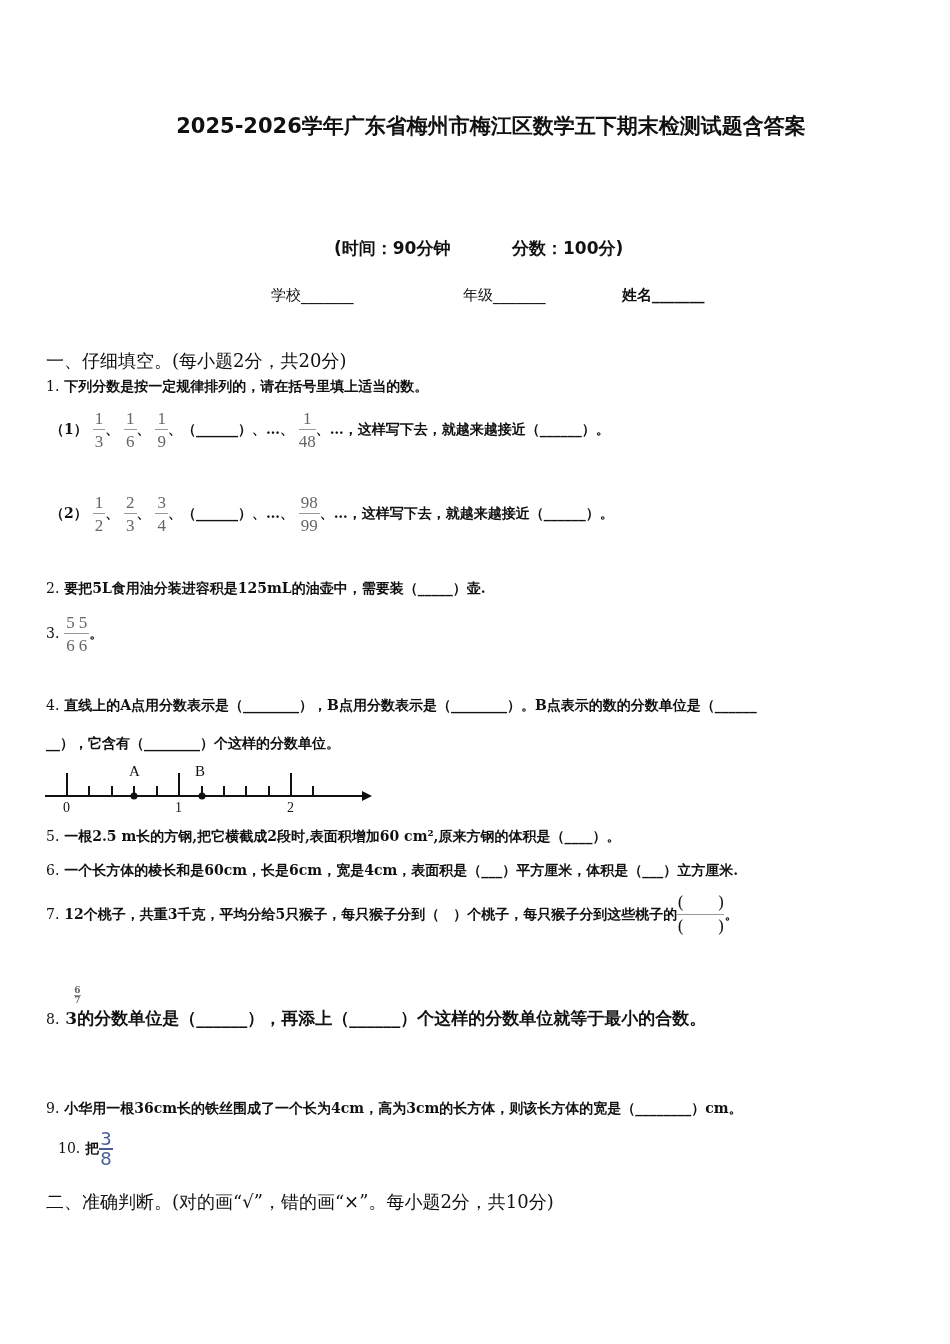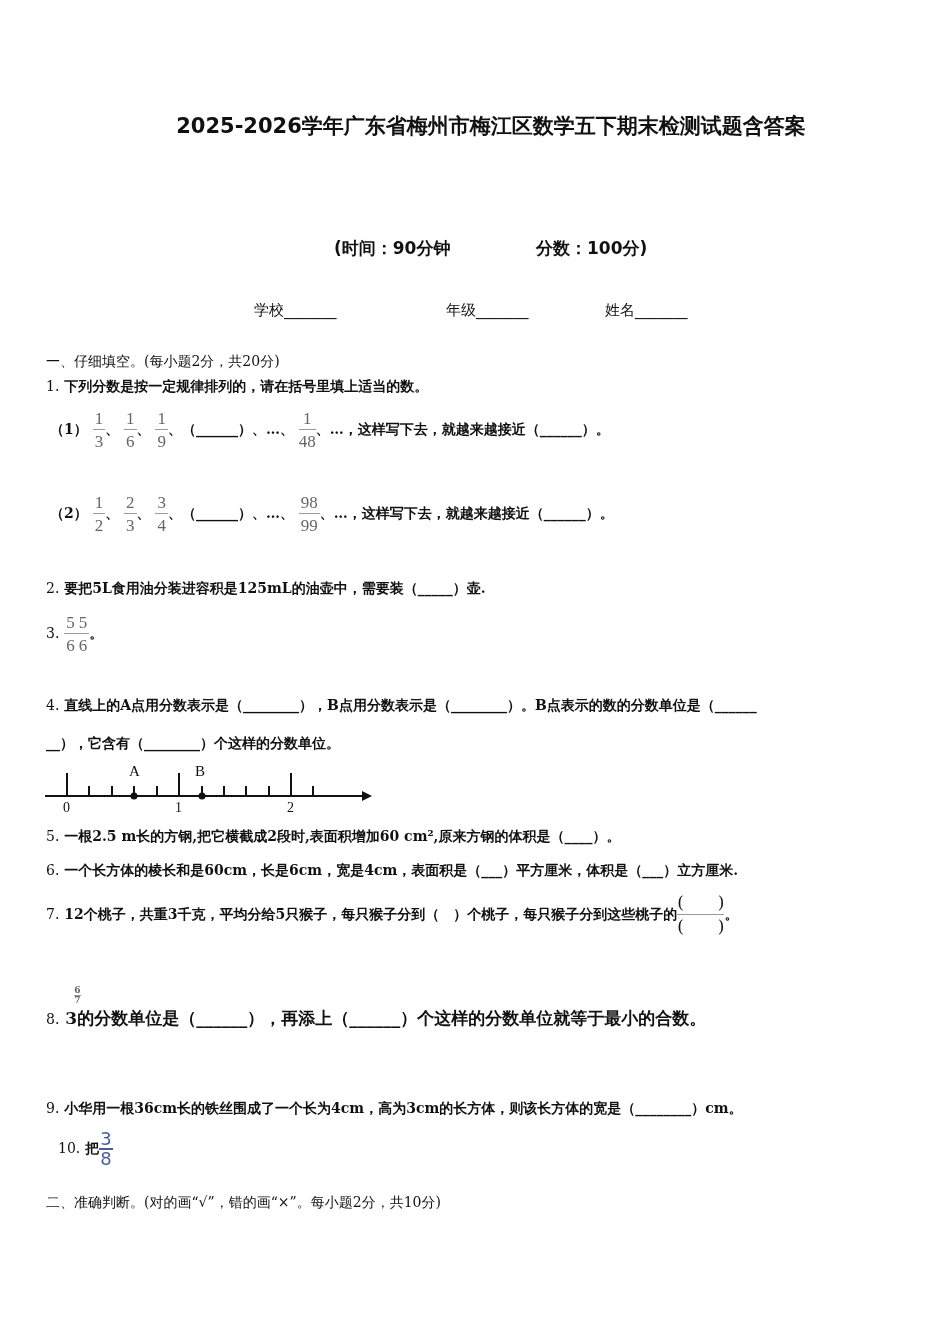--- a/index.html
+++ b/index.html
@@ -2,24 +2,24 @@
 <html><head>
 <meta charset="utf-8">
 <style>
   html, body { margin: 0; padding: 0; background: #ffffff; }
   body { width: 950px; height: 1344px; position: relative; overflow: hidden;
          font-family: "DejaVu Serif", "Liberation Serif", serif; color: #111; }
   .abs { position: absolute; white-space: nowrap; }
   .title { left: 16px; width: 950px; top: 112px; text-align: center;
            font-family: "DejaVu Sans", "Liberation Sans", sans-serif; font-weight: bold; font-size: 21px; }
   .meta { top: 237px; font-family: "DejaVu Sans", "Liberation Sans", sans-serif; font-weight: bold; font-size: 17px; margin-left: 24px; }
-  .field { top: 301px; font-family: "DejaVu Sans", "Liberation Sans", sans-serif; font-size: 15px; }
+  .field { top: 286px; font-family: "DejaVu Sans", "Liberation Sans", sans-serif; font-size: 15px; margin-left: 17px; }
   .q { font-size: 14px; font-weight: bold; line-height: 20px; }
   .q .num { font-weight: normal; }
-  .sec { font-size: 14px; line-height: 20px; }
+  .sec { font-size: 18px; line-height: 20px; }
   .frac { display: inline-block; vertical-align: middle; text-align: center; color: #666; font-weight: normal;
           font-family: "Liberation Serif", "DejaVu Serif", serif; line-height: 1; }
   .frac .n { display: block; font-size: 17px; padding: 0 2px 2px 2px; border-bottom: 1px solid #999; }
   .frac .d { display: block; font-size: 17px; padding-top: 3px; }
   .q8 { font-size: 17px; }
   .tiny-frac { position: absolute; font-size: 9px; color: #666; line-height: 1; text-align: center; }
   .blue-frac { display: inline-block; vertical-align: middle; text-align: center; color: #4a5d9a;
                font-family: "DejaVu Sans", "Liberation Sans", sans-serif; font-weight: normal; line-height: 1; }
   .blue-frac .n { display: block; font-size: 18px; border-bottom: 2px solid #4a5d9a; padding: 0 1px; }
   .blue-frac .d { display: block; font-size: 18px; }
@@ -27,29 +27,29 @@
   .paren-frac span { display: block; font-size: 17px; }
   .paren-frac .n { border-bottom: 1px solid #999; padding-bottom: 3px; }
   .paren-frac .d { padding-top: 3px; }
 </style>
 </head>
 <body>
 
 <div class="abs title">2025-2026学年广东省梅州市梅江区数学五下期末检测试题含答案</div>
 
 <div class="abs meta" style="left:310px;">(时间：90分钟</div>
-<div class="abs meta" style="left:512px;">分数：100分)</div>
+<div class="abs meta" style="left:488px;">分数：100分)</div>
 
 <div class="abs field" style="left:254px;">
   <span>学校</span><span>_______</span>
 </div>
 <div class="abs field" style="left:446px;">
   <span>年级</span><span>_______</span>
 </div>
-<div class="abs field" style="left:605px;">
+<div class="abs field" style="left:605px;font-weight:bold;">
   <span>姓名</span><span>_______</span>
 </div>
 
 <div class="abs sec" style="left:46px; top:351px;">一、仔细填空。(每小题2分，共20分)</div>
 
 <div class="abs q" style="left:46px; top:376px;">
   <span class="num">1.</span>
   <span>下列分数是按一定规律排列的，请在括号里填上适当的数。</span>
 </div>
 

